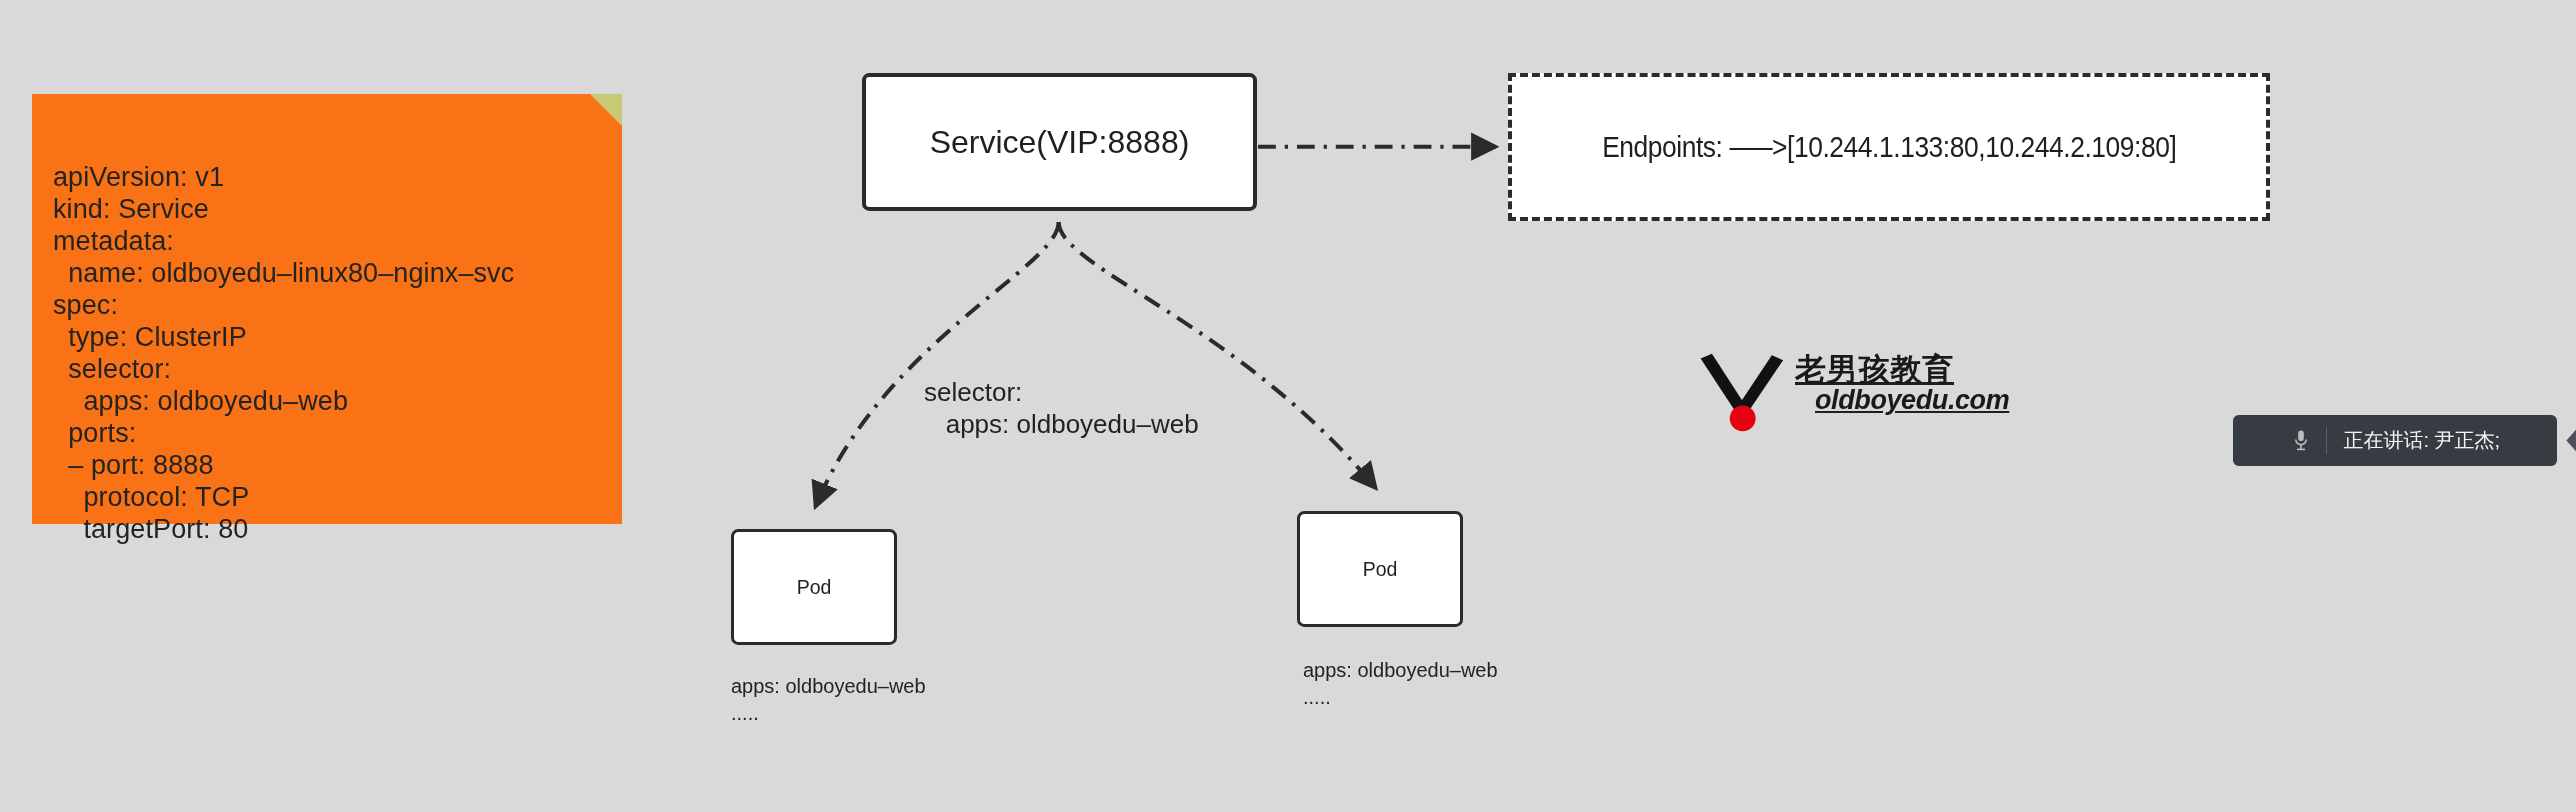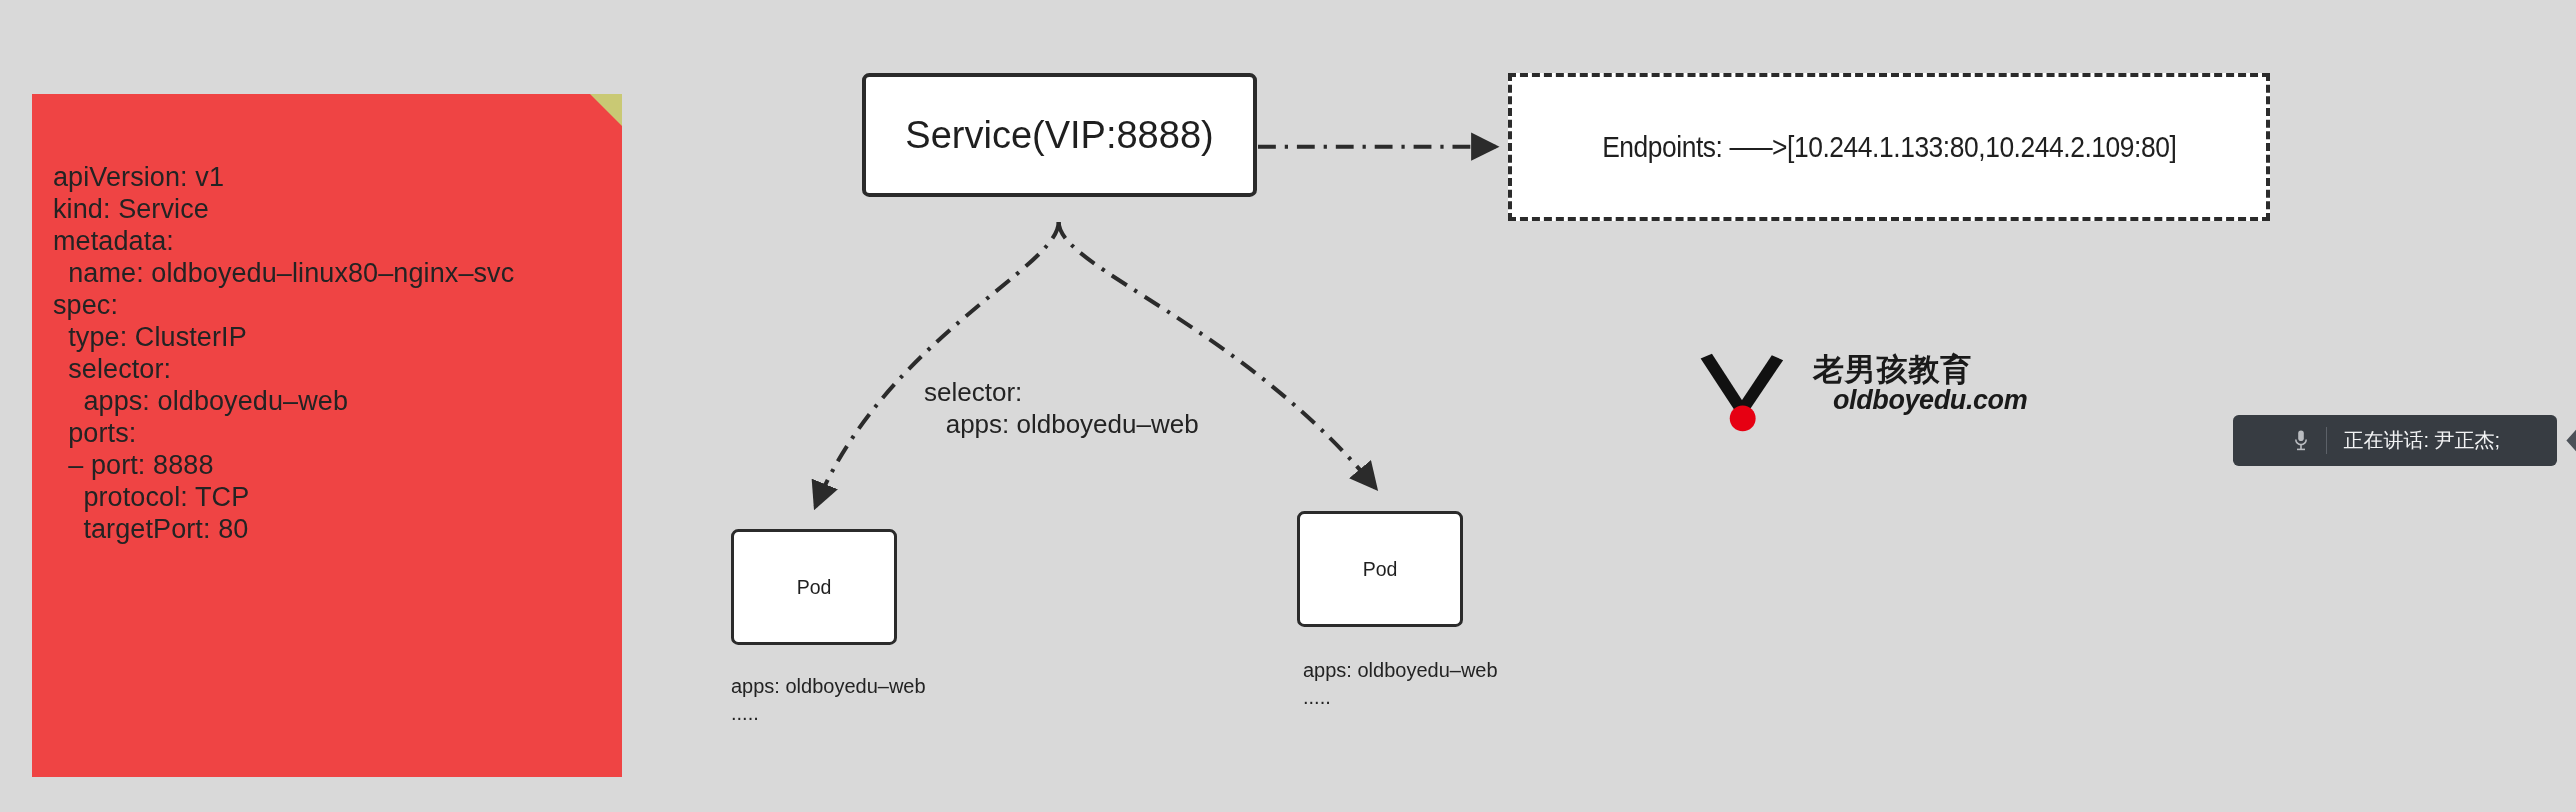--- a/index.html
+++ b/index.html
@@ -15,22 +15,22 @@
     font-family: "Liberation Sans", sans-serif;
     color: #1f1f1f;
   }
 
   
   #sticky-note {
     position: absolute;
     left: 32px;
     top: 94px;
     width: 590px;
-    height: 683px;
-    background: #ef4444;
+    height: 430px;
+    background: #f97316;
     box-sizing: border-box;
   }
   #sticky-note .fold {
     position: absolute;
     right: 0;
     top: 0;
     width: 0;
     height: 0;
     border-left: 32px solid transparent;
     border-top: 32px solid #c9c974;
@@ -57,22 +57,22 @@
     display: flex;
     align-items: center;
     justify-content: center;
     text-align: center;
   }
 
   #service-node {
     left: 862px;
     top: 73px;
     width: 395px;
-    height: 124px;
-    font-size: 38px;
+    height: 138px;
+    font-size: 32px;
   }
 
   #endpoints-node {
     left: 1508px;
     top: 73px;
     width: 762px;
     height: 148px;
     background: #ffffff;
     border: 4px dashed #2b2b2b;
     border-radius: 0;
@@ -136,22 +136,23 @@
   }
   #logo .logo-mark {
     position: absolute;
     left: 0;
     top: 0;
     width: 89px;
     height: 81px;
   }
   #logo .logo-text {
     position: absolute;
-    left: 114px;
+    left: 96px;
     top: 1.6px;
+    text-decoration: underline;
   }
   #logo .logo-cn {
     font-size: 31px;
     font-weight: bold;
     line-height: 1.05;
     color: #1a1a1a;
     letter-spacing: 0.8px;
   }
   #logo .logo-en {
     font-size: 27px;

